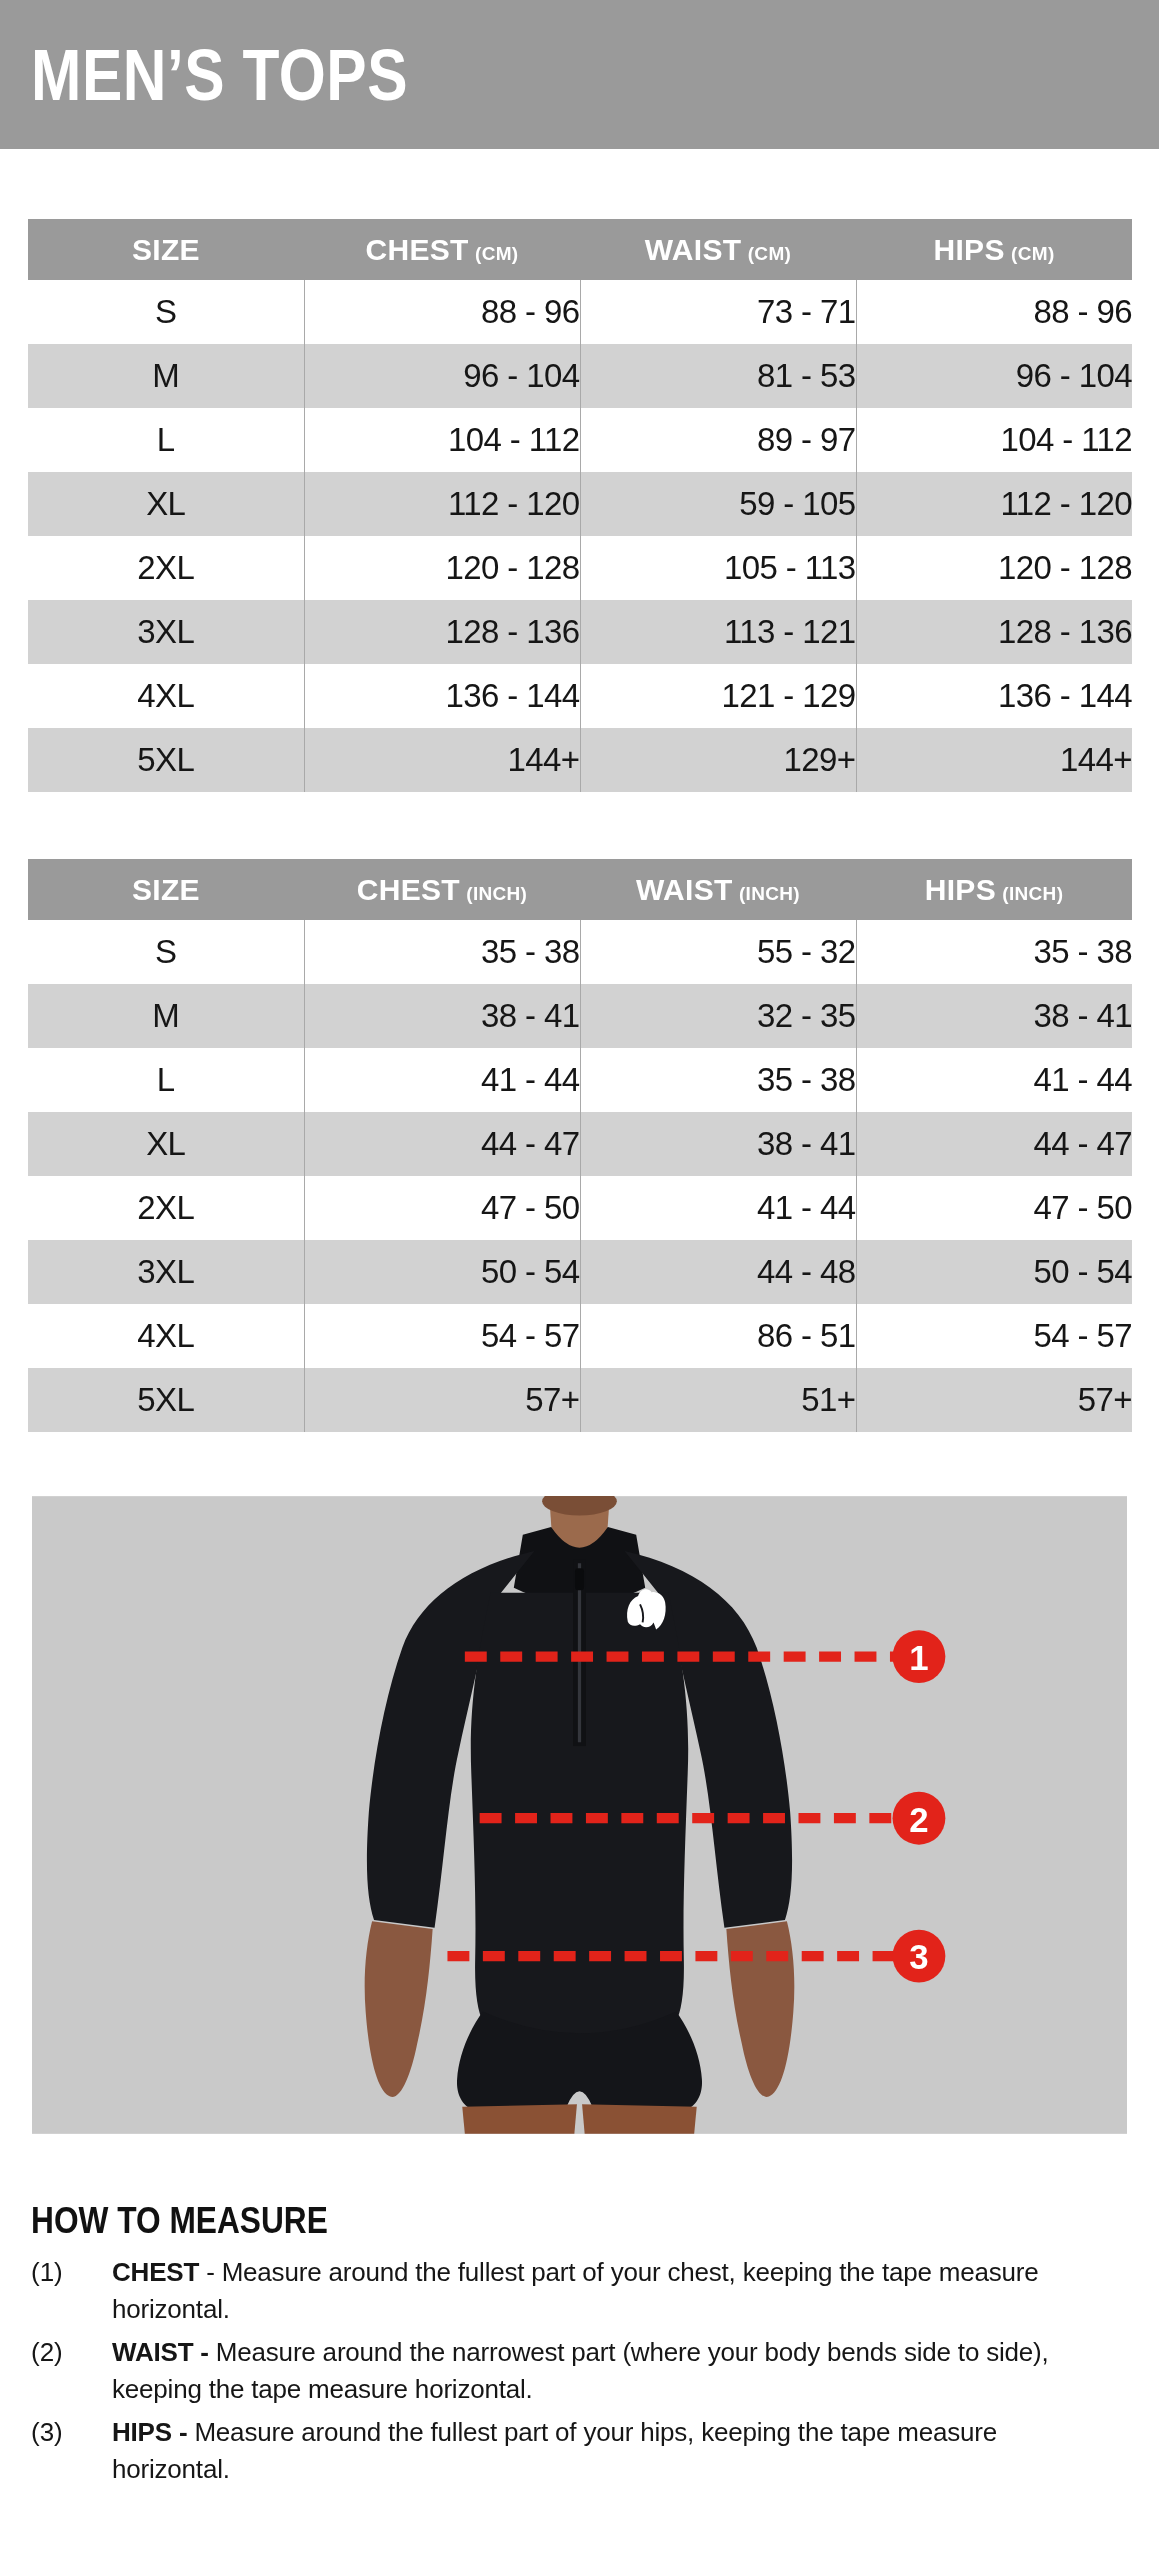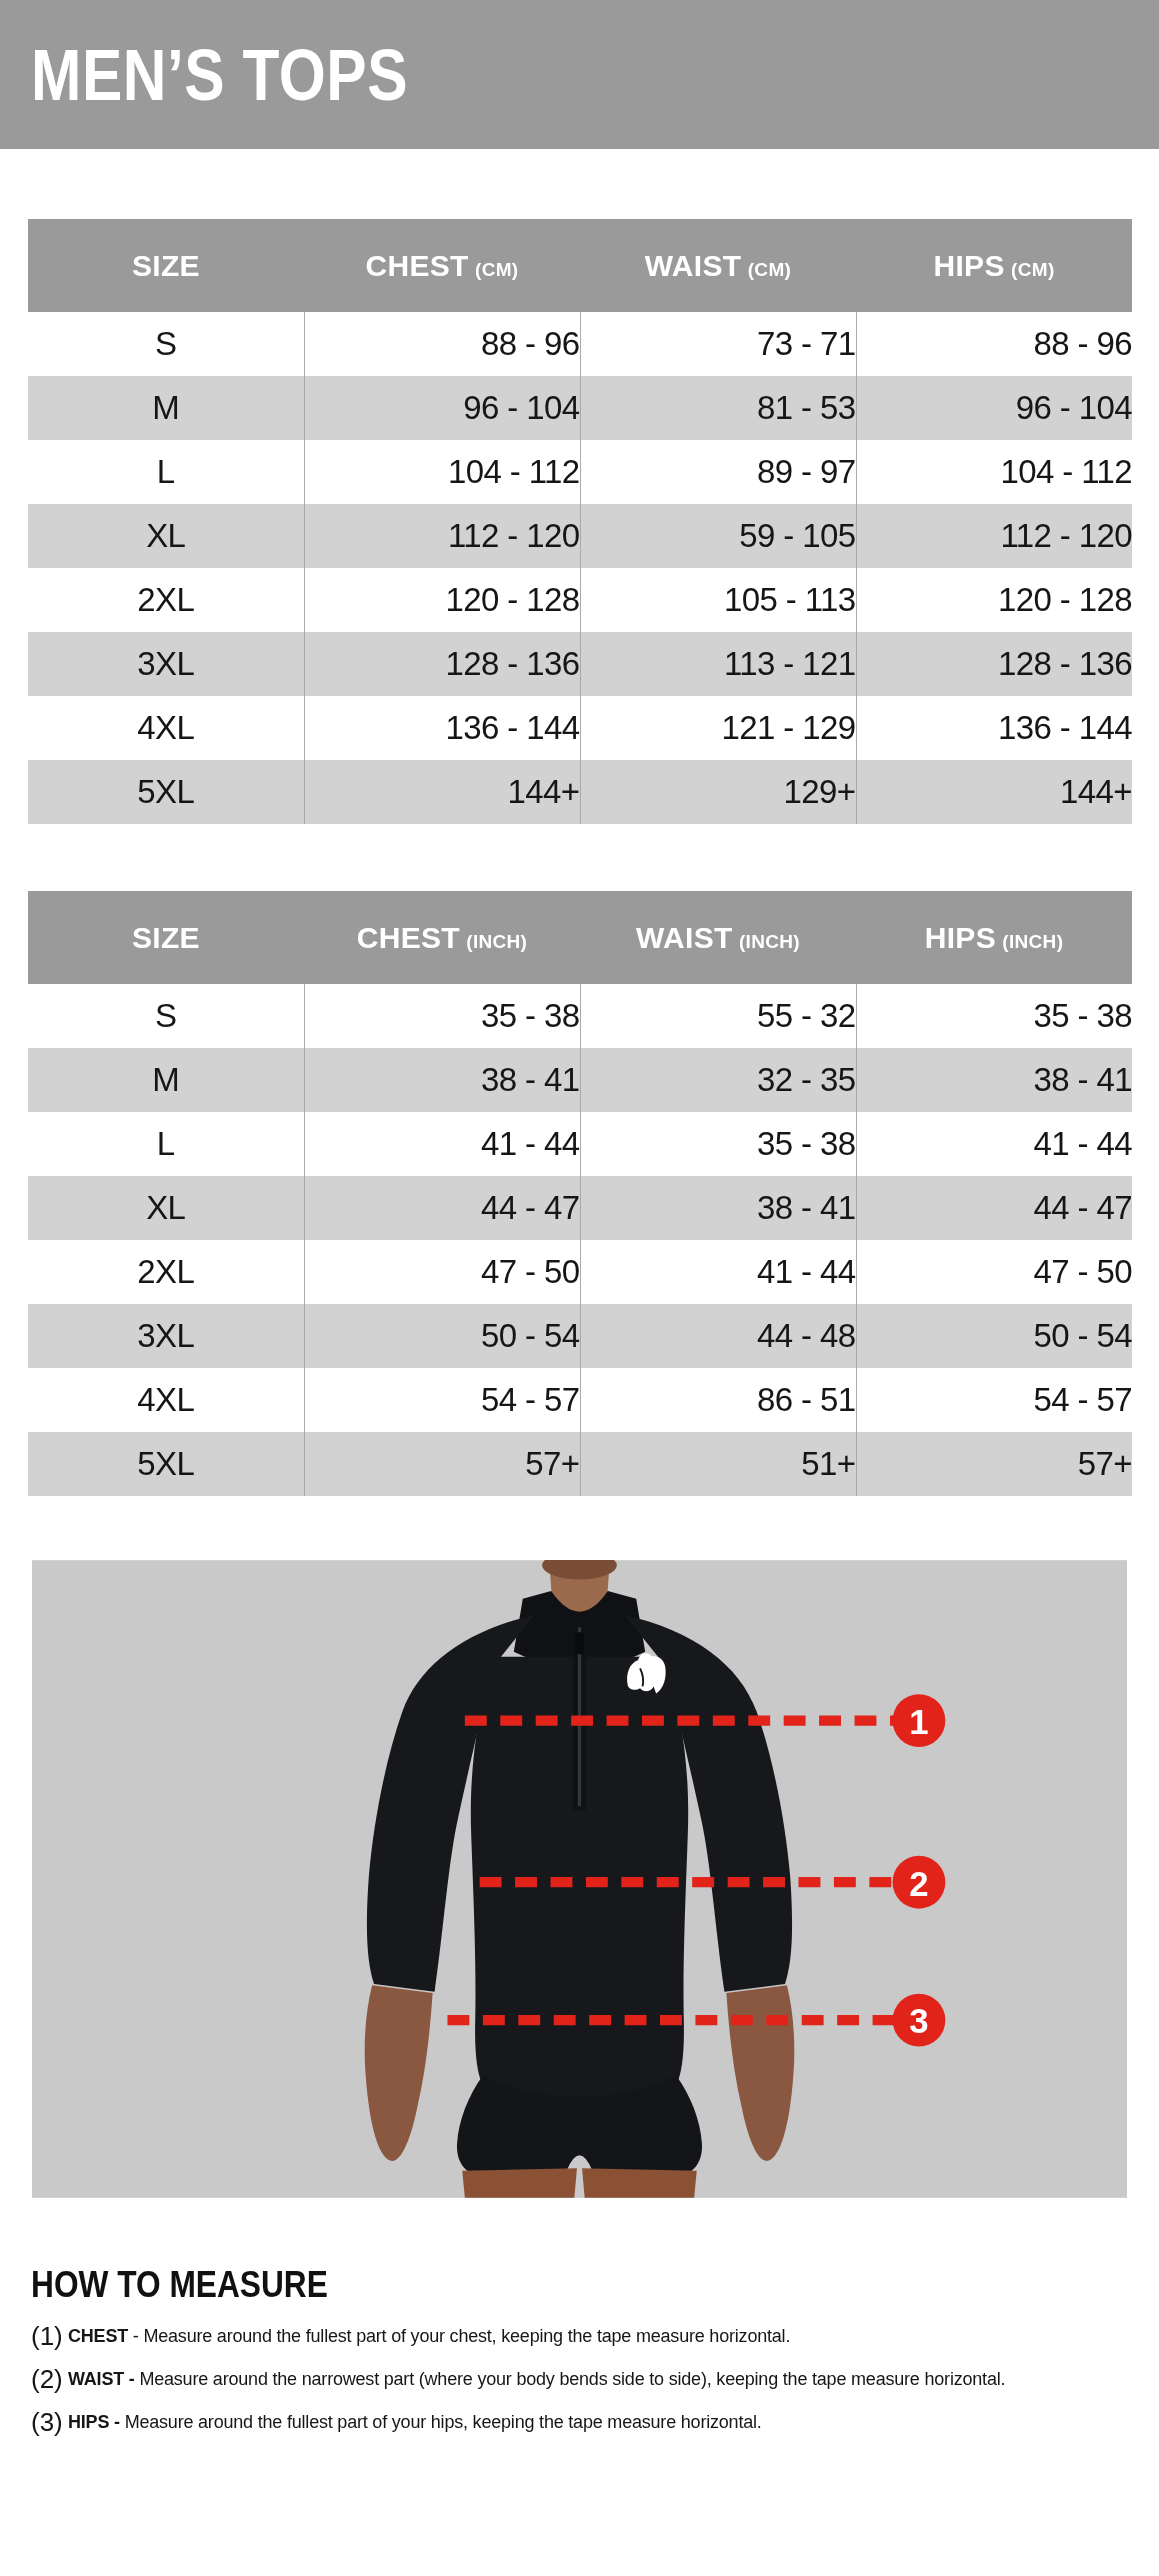--- a/index.html
+++ b/index.html
@@ -20,21 +20,21 @@
   }
   
   table.size-table{
     width:1104px;margin-left:28px;border-collapse:collapse;table-layout:fixed;
   }
   table.size-table.first{margin-top:70px;}
   table.size-table.second{margin-top:67px;}
   table.size-table th{
     background:#9a9a9a;color:#ffffff;height:61px;
     font-size:30px;font-weight:bold;letter-spacing:0.3px;
-    text-align:center;vertical-align:middle;padding:16px;
+    text-align:center;vertical-align:middle;padding:0;
   }
   table.size-table th .unit{font-size:19px;font-weight:bold;margin-left:6.4px;}
   table.size-table td{
     height:64px;text-align:center;vertical-align:middle;
     font-size:33px;letter-spacing:-0.6px;color:#161616;padding:0;
   }
   table.size-table tbody tr:nth-child(even){background:#d2d2d2;}
   table.size-table td + td{border-left:1.9px solid #a9a9a9;text-align:right;}
   
   .figure-wrap{margin:64px 0 0 32px;width:1095px;height:638px;}
@@ -44,21 +44,21 @@
   }
   
   .measure-section{margin:66px 0 0 31px;width:1069px;}
   .measure-section h2{
     margin:0 0 11.6px 0;font-size:36px;font-weight:bold;color:#111111;
     transform:scaleX(.88);transform-origin:left center;white-space:nowrap;
   }
   .measure-list{list-style:none;margin:0;padding:0;}
   .measure-list li{display:flex;margin-bottom:6.4px;}
   .li-num{width:37px;flex:0 0 37px;font-size:26px;line-height:37px;}
-  .li-text{flex:0 1 auto;max-width:1001px;font-size:18px;line-height:37px;letter-spacing:-0.2px;}
+  .li-text{flex:0 1 auto;max-width:1001px;font-size:26px;line-height:37px;letter-spacing:-0.2px;margin-left:44px;}
   .li-label{font-weight:bold;}
 </style>
 </head>
 <body>
 
 <div class="page">
 
   <div class="title-bar">
     <h1>MEN’S TOPS</h1>
   </div>

